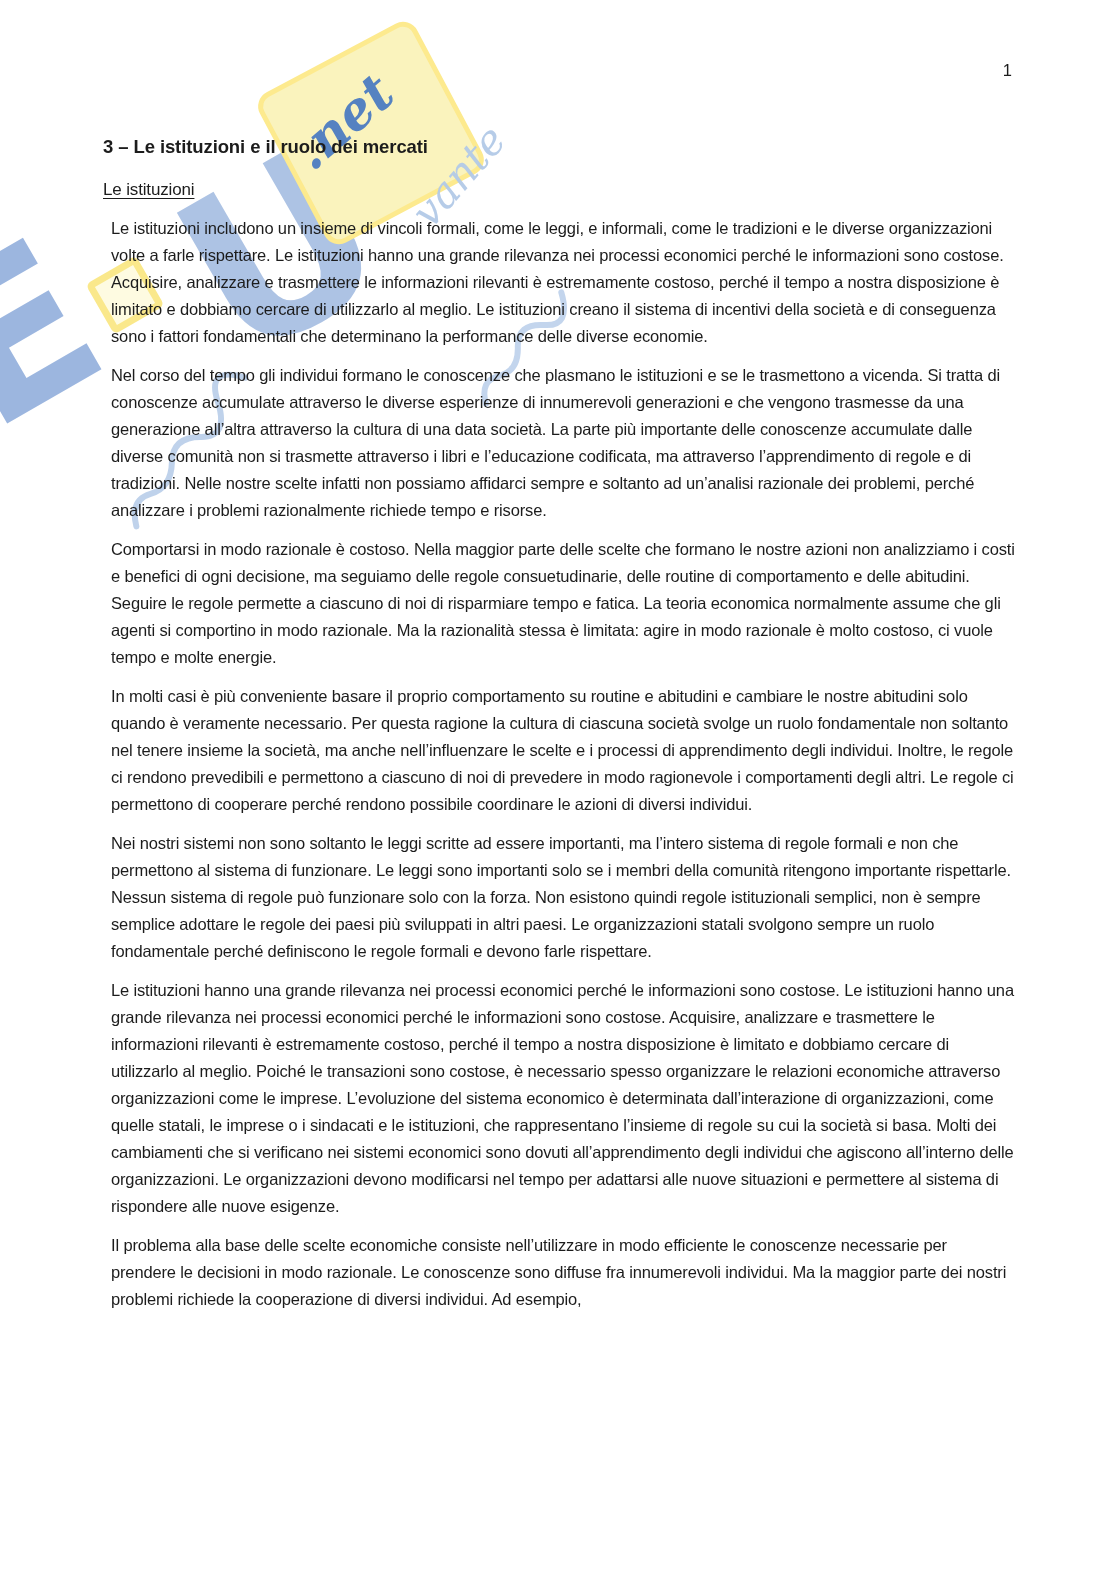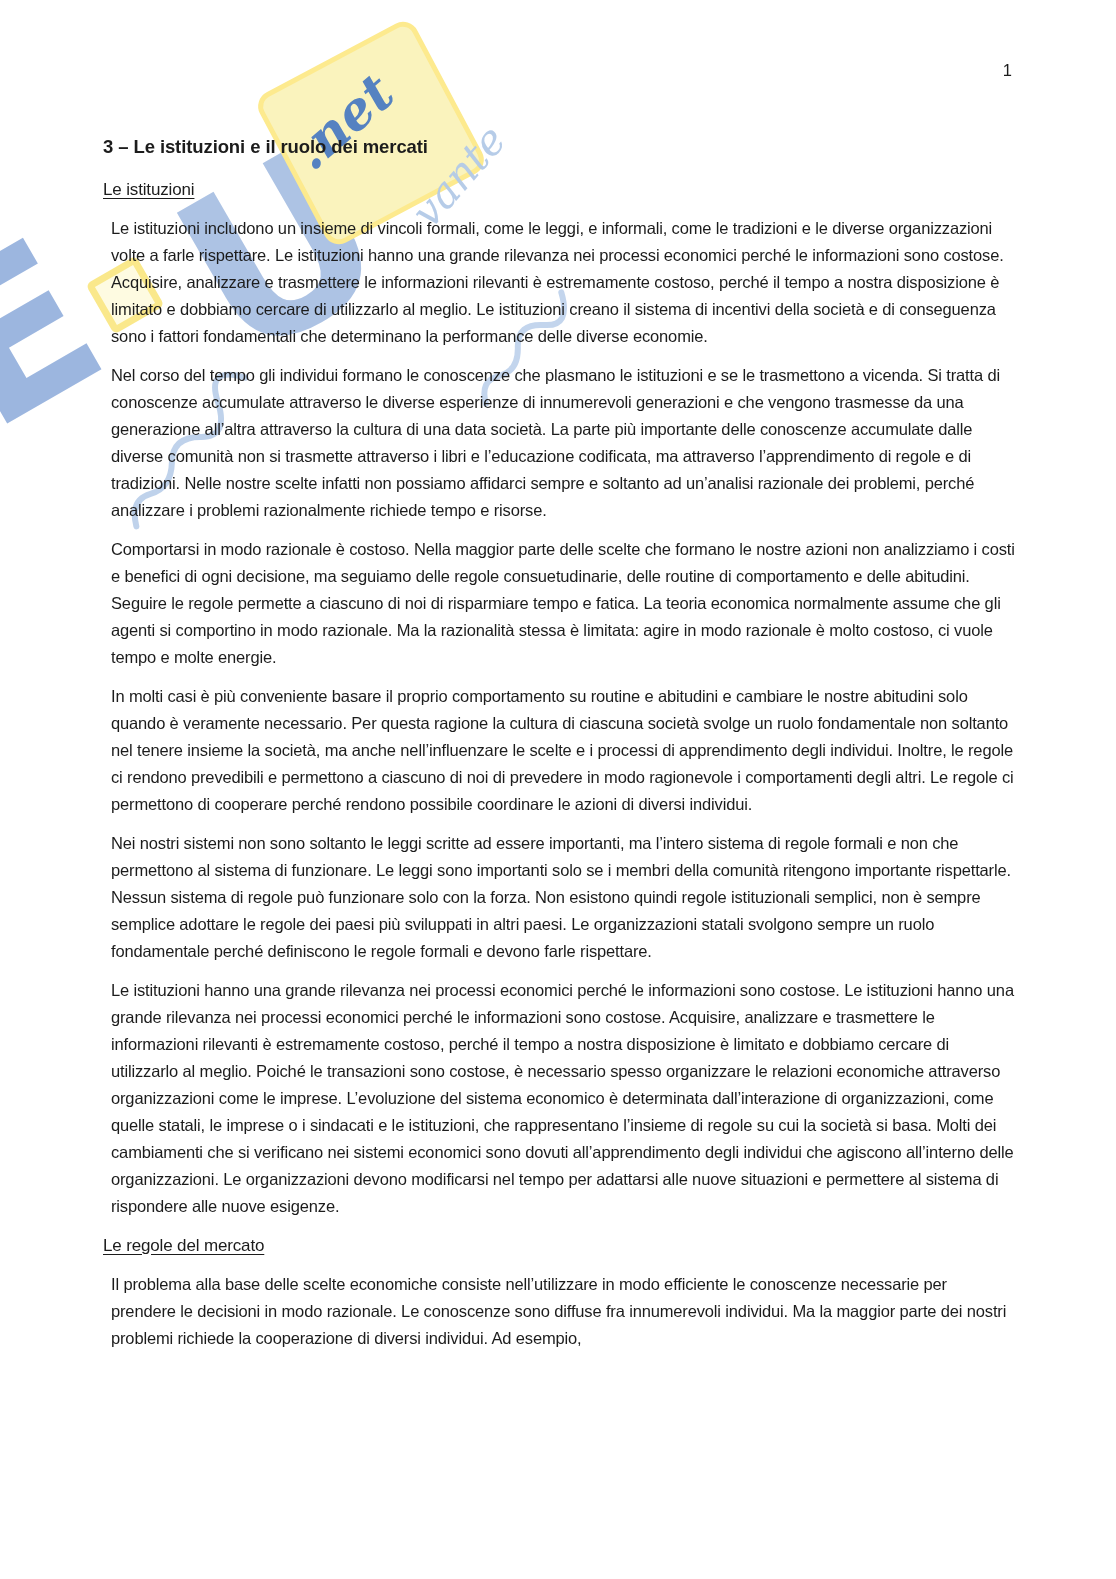--- a/index.html
+++ b/index.html
@@ -172,20 +172,17 @@
       </h2>
       <p class="para">Le istituzioni includono un insieme di vincoli formali, come le leggi, e informali, come le tradizioni e le diverse organizzazioni volte a farle rispettare. Le istituzioni hanno una grande rilevanza nei processi economici perché le informazioni sono costose. Acquisire, analizzare e trasmettere le informazioni rilevanti è estremamente costoso, perché il tempo a nostra disposizione è limitato e dobbiamo cercare di utilizzarlo al meglio. Le istituzioni creano il sistema di incentivi della società e di conseguenza sono i fattori fondamentali che determinano la performance delle diverse economie.</p>
       <p class="para">Nel corso del tempo gli individui formano le conoscenze che plasmano le istituzioni e se le trasmettono a vicenda. Si tratta di conoscenze accumulate attraverso le diverse esperienze di innumerevoli generazioni e che vengono trasmesse da una generazione all’altra attraverso la cultura di una data società. La parte più importante delle conoscenze accumulate dalle diverse comunità non si trasmette attraverso i libri e l’educazione codificata, ma attraverso l’apprendimento di regole e di tradizioni. Nelle nostre scelte infatti non possiamo affidarci sempre e soltanto ad un’analisi razionale dei problemi, perché analizzare i problemi razionalmente richiede tempo e risorse.</p>
       <p class="para">Comportarsi in modo razionale è costoso. Nella maggior parte delle scelte che formano le nostre azioni non analizziamo i costi e benefici di ogni decisione, ma seguiamo delle regole consuetudinarie, delle routine di comportamento e delle abitudini. Seguire le regole permette a ciascuno di noi di risparmiare tempo e fatica. La teoria economica normalmente assume che gli agenti si comportino in modo razionale. Ma la razionalità stessa è limitata: agire in modo razionale è molto costoso, ci vuole tempo e molte energie.</p>
       <p class="para">In molti casi è più conveniente basare il proprio comportamento su routine e abitudini e cambiare le nostre abitudini solo quando è veramente necessario. Per questa ragione la cultura di ciascuna società svolge un ruolo fondamentale non soltanto nel tenere insieme la società, ma anche nell’influenzare le scelte e i processi di apprendimento degli individui. Inoltre, le regole ci rendono prevedibili e permettono a ciascuno di noi di prevedere in modo ragionevole i comportamenti degli altri. Le regole ci permettono di cooperare perché rendono possibile coordinare le azioni di diversi individui.</p>
       <p class="para">Nei nostri sistemi non sono soltanto le leggi scritte ad essere importanti, ma l’intero sistema di regole formali e non che permettono al sistema di funzionare. Le leggi sono importanti solo se i membri della comunità ritengono importante rispettarle. Nessun sistema di regole può funzionare solo con la forza. Non esistono quindi regole istituzionali semplici, non è sempre semplice adottare le regole dei paesi più sviluppati in altri paesi. Le organizzazioni statali svolgono sempre un ruolo fondamentale perché definiscono le regole formali e devono farle rispettare.</p>
       <p class="para">Le istituzioni hanno una grande rilevanza nei processi economici perché le informazioni sono costose. Le istituzioni hanno una grande rilevanza nei processi economici perché le informazioni sono costose. Acquisire, analizzare e trasmettere le informazioni rilevanti è estremamente costoso, perché il tempo a nostra disposizione è limitato e dobbiamo cercare di utilizzarlo al meglio. Poiché le transazioni sono costose, è necessario spesso organizzare le relazioni economiche attraverso organizzazioni come le imprese. L’evoluzione del sistema economico è determinata dall’interazione di organizzazioni, come quelle statali, le imprese o i sindacati e le istituzioni, che rappresentano l’insieme di regole su cui la società si basa. Molti dei cambiamenti che si verificano nei sistemi economici sono dovuti all’apprendimento degli individui che agiscono all’interno delle organizzazioni. Le organizzazioni devono modificarsi nel tempo per adattarsi alle nuove situazioni e permettere al sistema di rispondere alle nuove esigenze.</p>
     </section>
 
     <section>
-      <h2 class="section-heading">
-        <span>Le regole del mercato</span>
-      </h2>
       <p class="para">Il problema alla base delle scelte economiche consiste nell’utilizzare in modo efficiente le conoscenze necessarie per prendere le decisioni in modo razionale. Le conoscenze sono diffuse fra innumerevoli individui. Ma la maggior parte dei nostri problemi richiede la cooperazione di diversi individui. Ad esempio,</p>
     </section>
 
   </div>
 </div>
 
 </body></html>

